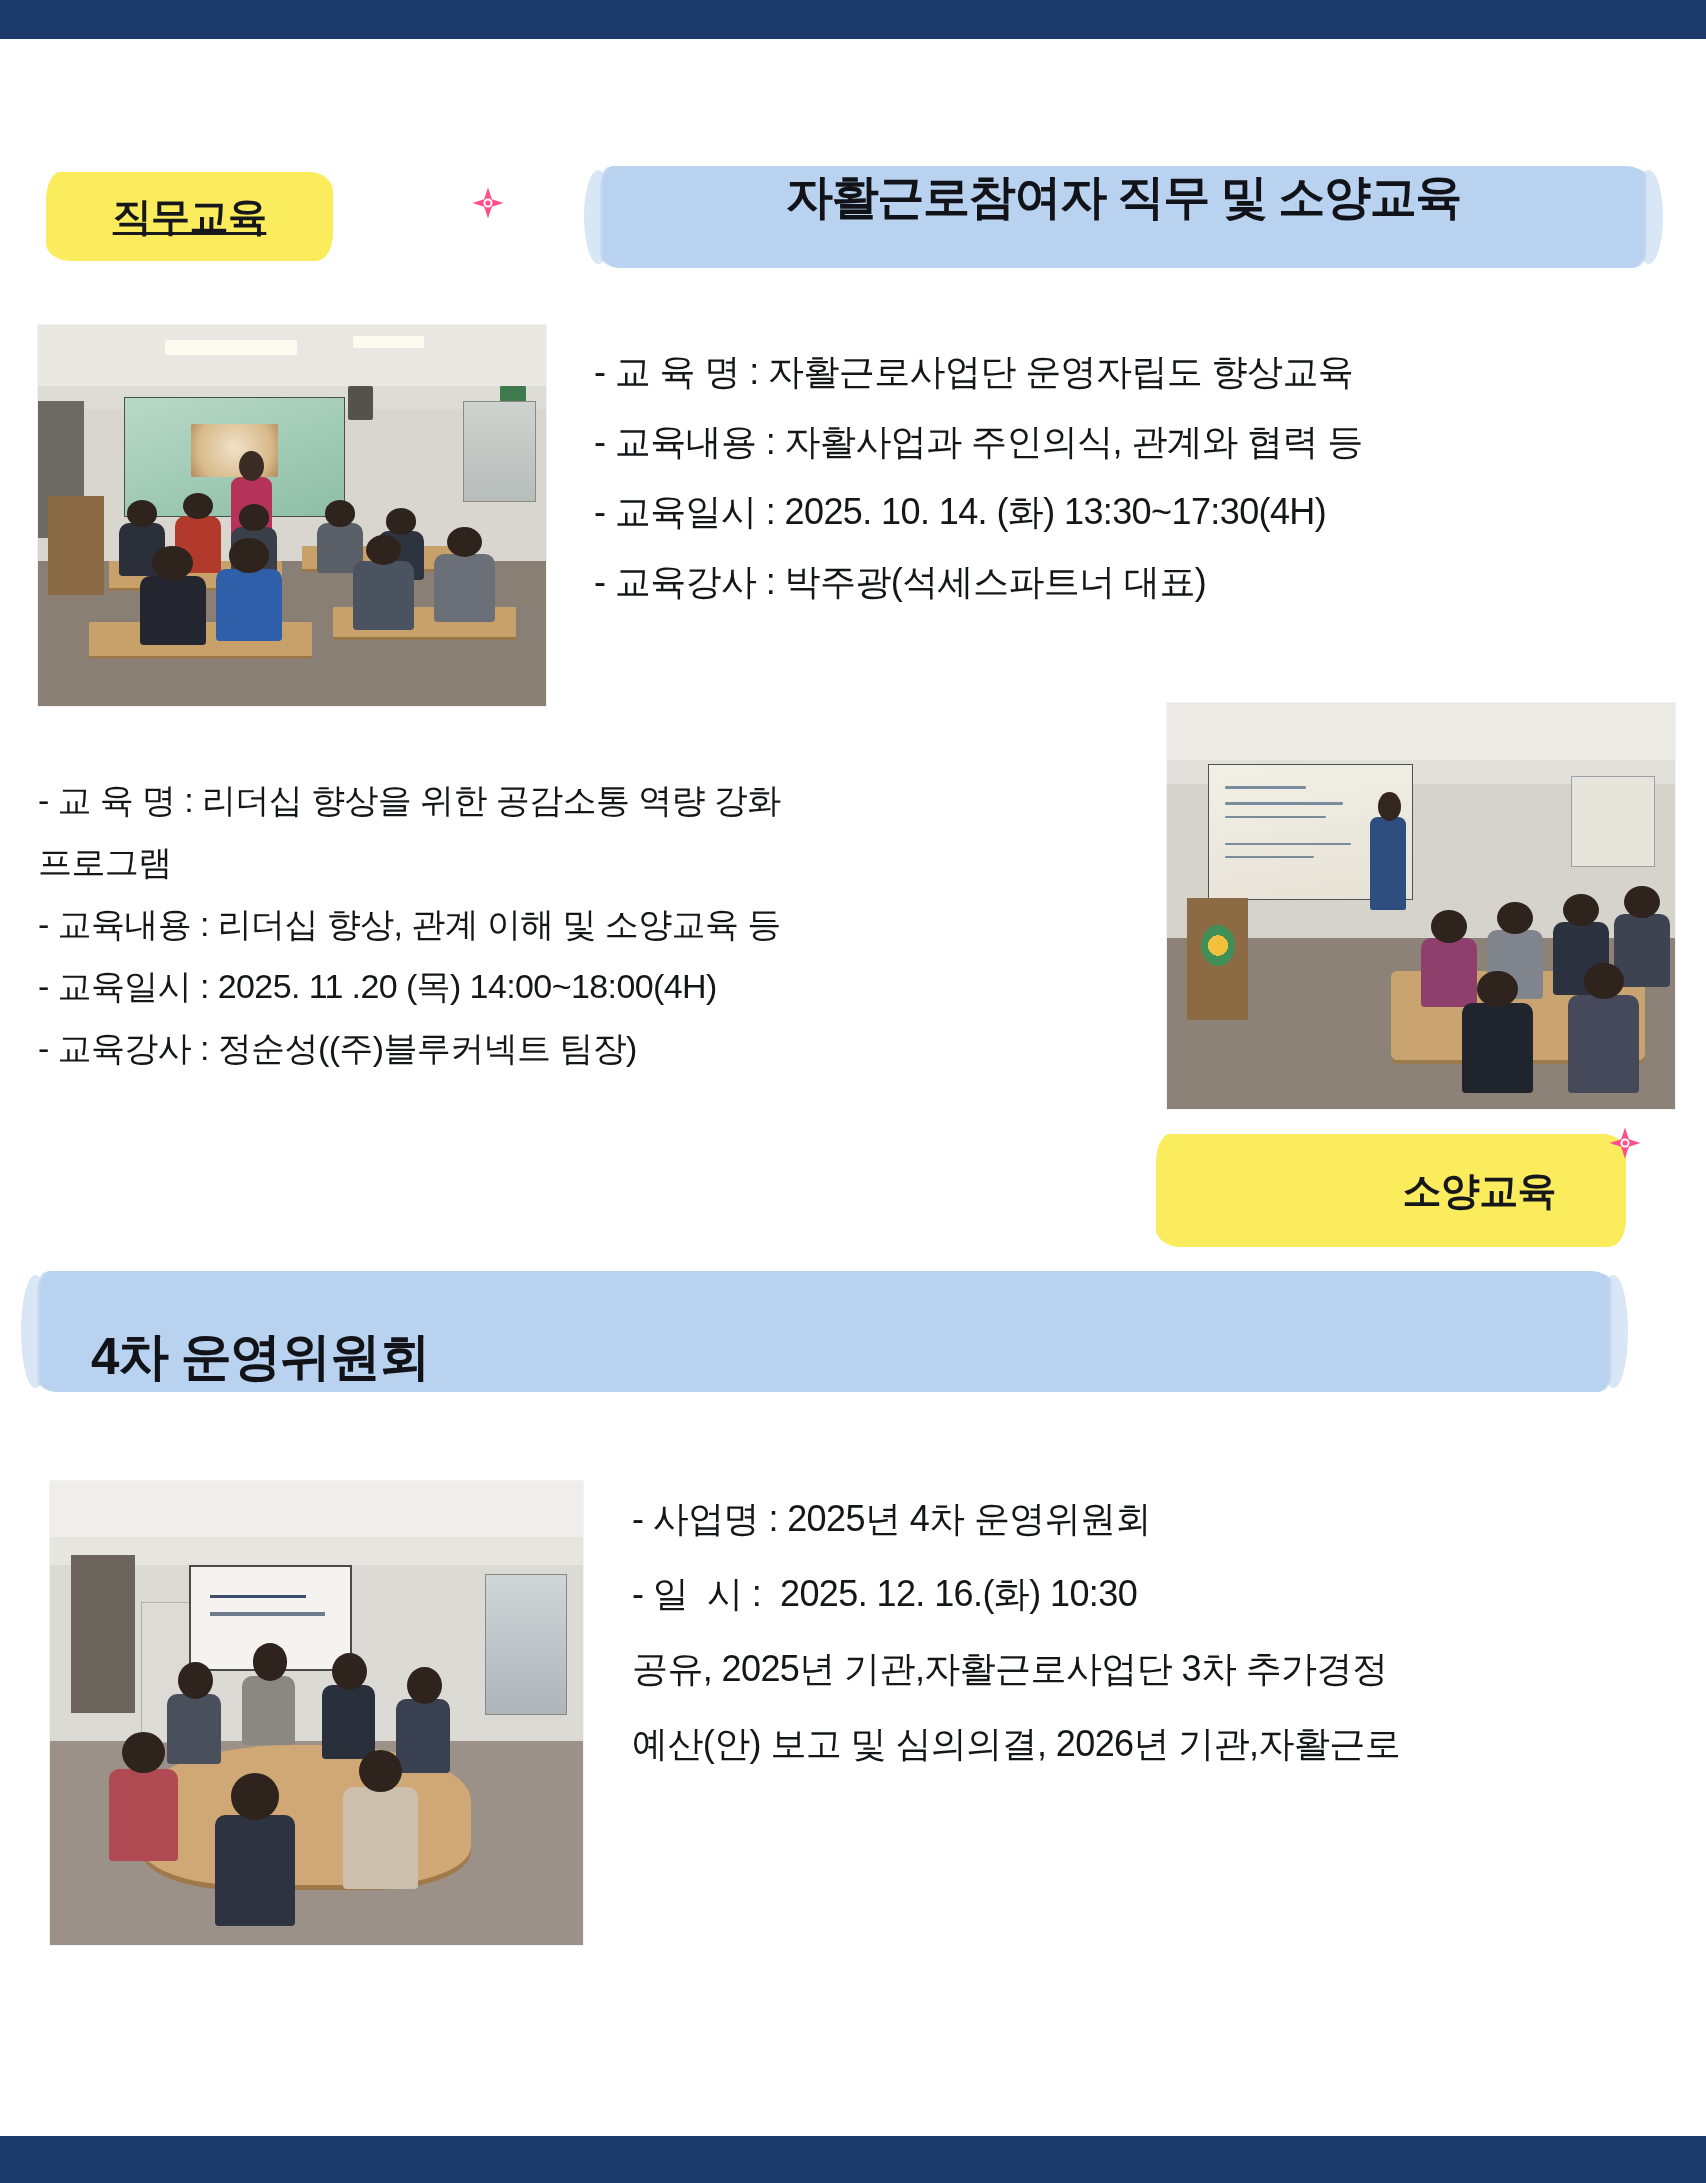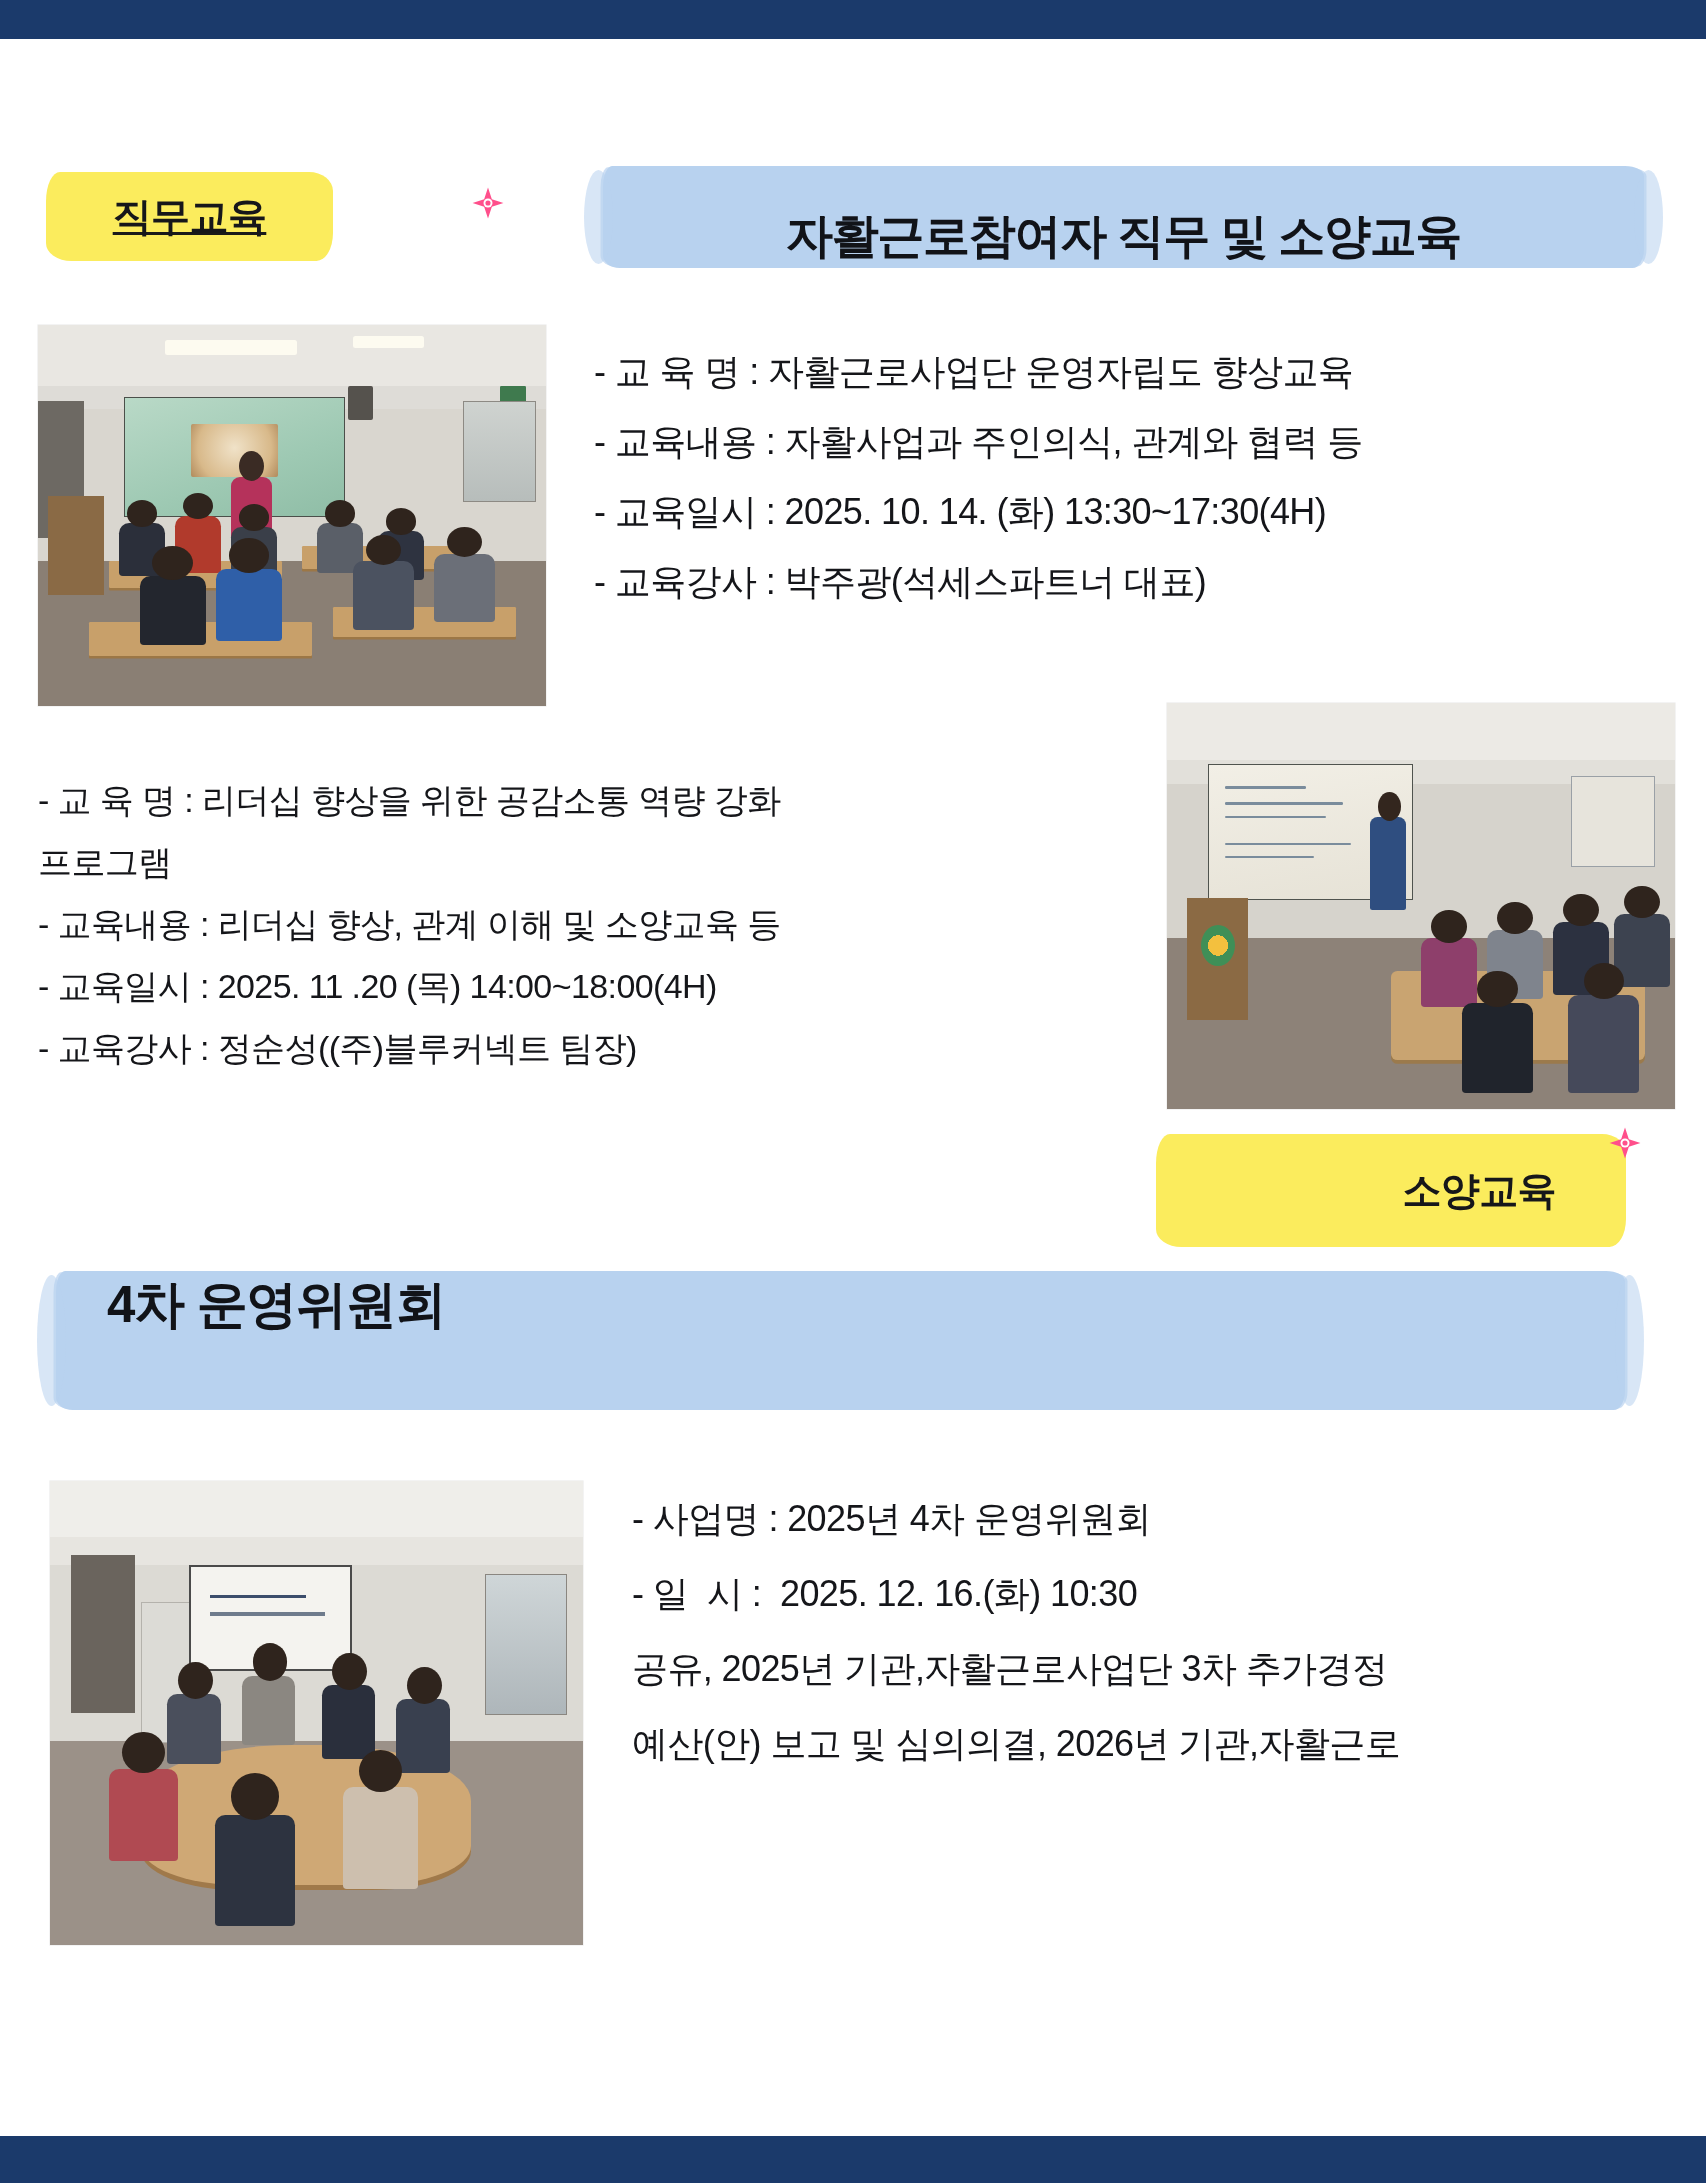--- a/index.html
+++ b/index.html
@@ -264,21 +264,21 @@
     <span class="txt" style="font-size:39px;">직무교육</span>
   </div>
   <div class="sparkle" style="left:470px; top:146px;">
     <svg viewBox="0 0 56 56" aria-hidden="true">
       <path d="M28 4 L34 22 L52 28 L34 34 L28 52 L22 34 L4 28 L22 22 Z" fill="#ff4f8b"></path>
       <circle cx="28" cy="28" r="7" fill="#ffffff"></circle>
       <circle cx="28" cy="28" r="4" fill="#ff4f8b"></circle>
     </svg>
   </div>
 
-  <div class="blue-band" style="left:603px; top:127px; width:1041px; height:102px; display:flex; align-items:flex-end; justify-content:center;">
+  <div class="blue-band" style="left:603px; top:127px; width:1041px; height:102px; display:flex; align-items:flex-start; justify-content:center;">
     <span class="txt" style="font-size:47px;">자활근로참여자 직무 및 소양교육</span>
   </div>
 
   <div class="photo" id="photo1" style="left:38px; top:286px; width:508px; height:381px;">
     <div class="inner">
       <div class="p1-ceil-light" style="left:25%; top:4%; width:26%; height:4%;"></div>
       <div class="p1-ceil-light" style="left:62%; top:3%; width:14%; height:3%;"></div>
       <div class="p1-door"></div>
       <div class="p1-speaker"></div>
       <div class="p1-exit"></div>
@@ -368,21 +368,21 @@
     <span class="txt" style="font-size:39px;">소양교육</span>
   </div>
   <div class="sparkle" style="left:1607px; top:1086px;">
     <svg viewBox="0 0 56 56" aria-hidden="true">
       <path d="M28 4 L34 22 L52 28 L34 34 L28 52 L22 34 L4 28 L22 22 Z" fill="#ff4f8b"></path>
       <circle cx="28" cy="28" r="7" fill="#ffffff"></circle>
       <circle cx="28" cy="28" r="4" fill="#ff4f8b"></circle>
     </svg>
   </div>
 
-  <div class="blue-band" style="left:56px; top:1232px; width:1569px; height:139px; display:flex; align-items:flex-start; justify-content:flex-start; padding-left:51px; box-sizing:border-box;">
+  <div class="blue-band" style="left:40px; top:1232px; width:1569px; height:121px; display:flex; align-items:flex-end; justify-content:flex-start; padding-left:51px; box-sizing:border-box;">
     <span class="txt" style="font-size:51px;">4차 운영위원회</span>
   </div>
 
   <div class="photo" id="photo3" style="left:50px; top:1442px; width:533px; height:464px;">
     <div class="inner">
       <div class="p3-door"></div>
       <div class="p3-fridge"></div>
       <div class="p3-screen">
         <div class="l1"></div>
         <div class="l2"></div>

